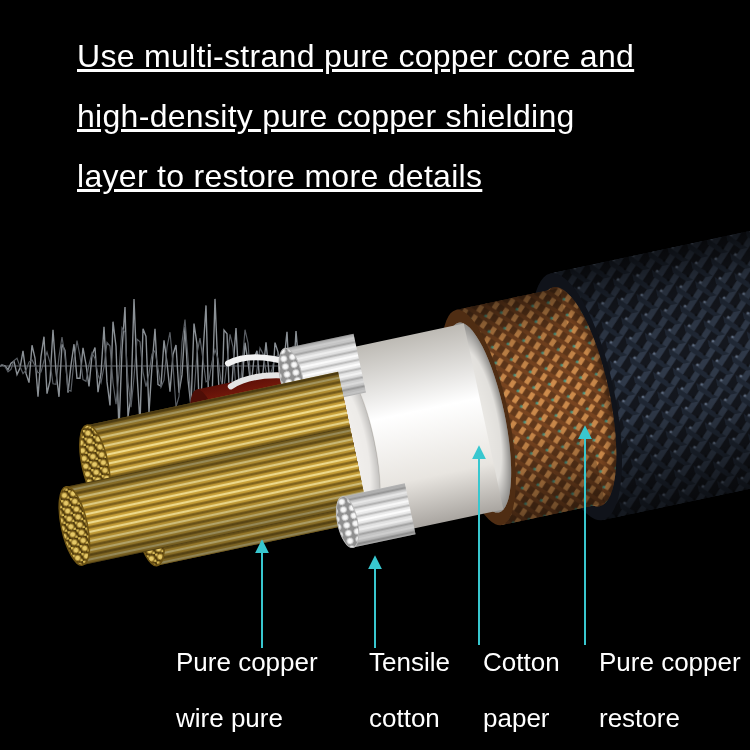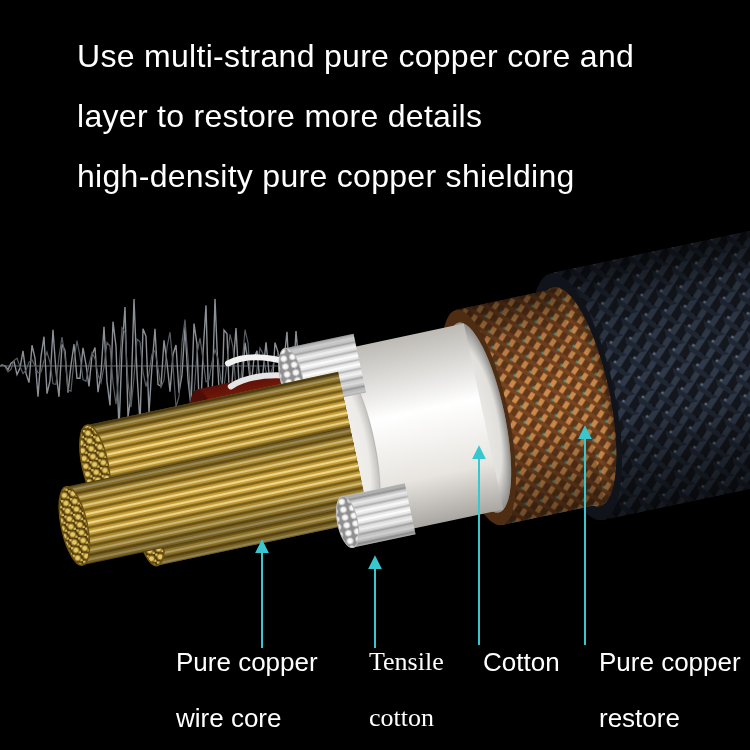--- a/index.html
+++ b/index.html
@@ -1,36 +1,36 @@
 <!DOCTYPE html>
 <html><head>
 <meta charset="utf-8">
 <style>
   html,body{margin:0;padding:0;background:#000;}
   .stage{position:relative;width:750px;height:750px;background:#000;overflow:hidden;
          font-family:"Liberation Sans",sans-serif;}
   .headline{position:absolute;left:77px;top:26px;color:#fff;}
-  .headline .hl{font-size:32px;line-height:60px;letter-spacing:0.3px;font-weight:400;white-space:nowrap;}
+  .headline .hl{font-size:32px;line-height:60px;letter-spacing:0.3px;font-weight:400;white-space:nowrap;text-decoration:underline;}
   .art{position:absolute;left:0;top:0;width:750px;height:750px;}
   .label{position:absolute;color:#fff;font-size:26px;line-height:56px;font-weight:400;margin-left:42px;}
   .label div{white-space:nowrap;}
   .lbl-1{left:134px;top:634px;}
-  .lbl-2{left:327px;top:634px;font-family:Liberation Serif, serif;}
+  .lbl-2{left:327px;top:634px;}
   .lbl-3{left:441px;top:634px;}
   .lbl-4{left:557px;top:634px;}
 </style>
 </head>
 <body>
 
 <div class="stage">
 
   <div class="headline">
     <div class="hl">Use multi-strand pure copper core and</div>
+    <div class="hl">high-density pure copper shielding</div>
     <div class="hl">layer to restore more details</div>
-    <div class="hl">high-density pure copper shielding</div>
   </div>
 
   <svg class="art" viewBox="0 0 750 750">
     <defs>
       <linearGradient id="cylShade" x1="0" y1="0" x2="0" y2="1">
         <stop offset="0" stop-color="#000" stop-opacity="0.62"></stop>
         <stop offset="0.18" stop-color="#000" stop-opacity="0.18"></stop>
         <stop offset="0.42" stop-color="#000" stop-opacity="0"></stop>
         <stop offset="0.62" stop-color="#000" stop-opacity="0.05"></stop>
         <stop offset="1" stop-color="#000" stop-opacity="0.58"></stop>
@@ -172,27 +172,28 @@
     <g>
       <line x1="262" y1="648" x2="262" y2="542" stroke-width="2" marker-end="url(#arrowhead)" stroke="#38c7cf"></line>
       <line x1="375" y1="648" x2="375" y2="558" stroke-width="2" marker-end="url(#arrowhead)" stroke="#38c7cf"></line>
       <line x1="479" y1="645" x2="479" y2="448" stroke-width="2" marker-end="url(#arrowhead)" stroke="#38c7cf"></line>
       <line x1="585" y1="645" x2="585" y2="428" stroke-width="2" marker-end="url(#arrowhead)" stroke="#38c7cf"></line>
     </g>
   </svg>
 
   <div class="label lbl-1">
     <div>Pure copper</div>
-    <div>wire core</div>
+    <div>wire pure</div>
   </div>
   <div class="label lbl-2">
     <div>Tensile</div>
     <div>cotton</div>
   </div>
   <div class="label lbl-3">
     <div>Cotton</div>
+    <div>paper</div>
   </div>
   <div class="label lbl-4">
     <div>Pure copper</div>
     <div>restore</div>
   </div>
 
 </div>
 
 </body></html>

